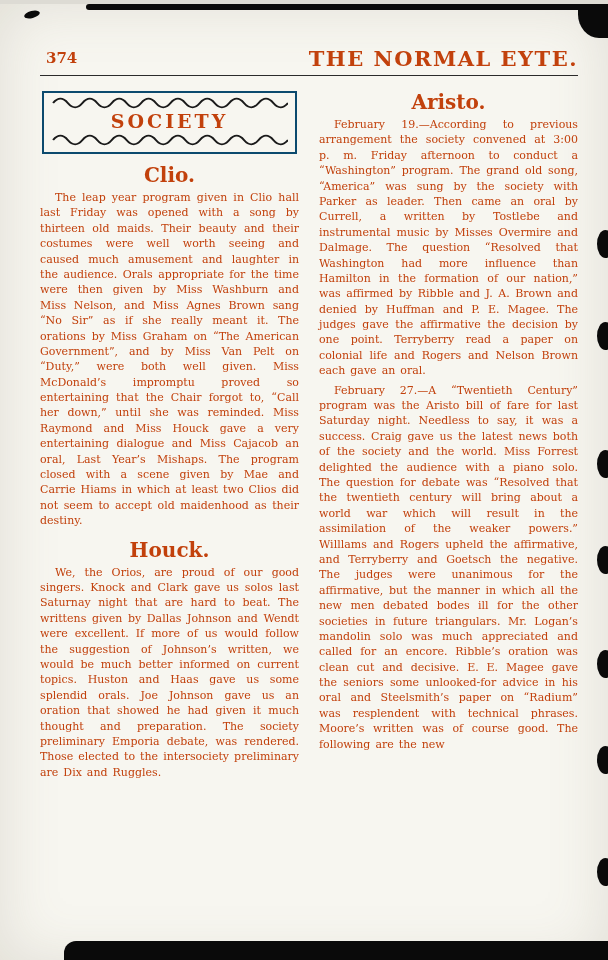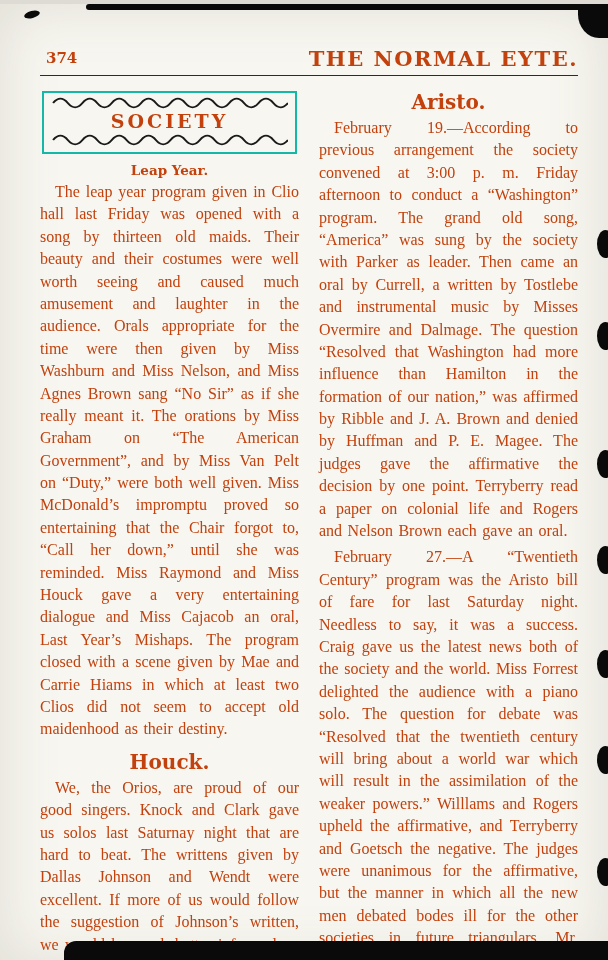--- a/index.html
+++ b/index.html
@@ -20,36 +20,35 @@
   
   .masthead { position: relative; height: 24px; }
   .page-number { position: absolute; left: 6px; top: 3px; font-weight: bold; font-size: 15px; }
   .masthead-title { text-align: right; font-size: 21px; font-weight: bold; letter-spacing: 1.5px; }
   .header-rule { border-top: 1.5px solid #2b2b2b; margin-top: 5px; }
 
   
   .columns { display: flex; gap: 20px; margin-top: 12px; }
   .col { flex: 1; min-width: 0; }
   p.body {
-    font-size: 16px;
+    font-size: 11px;
     line-height: 1.4;
     text-align: justify;
     text-indent: 15px;
     word-spacing: 1.5px;
     margin-top: 2px;
     margin-bottom: 4px;
-    font-family: Liberation Serif, serif;
   }
   h2.section { text-align: center; font-size: 20px; font-weight: bold; margin: 9px 0 3px; }
   h3.subsection { text-align: center; font-size: 13.5px; font-weight: bold; margin: 0 0 3px; }
   .col-right h2.section { margin-top: 2px; }
 
   
   .society-box {
-    border: 2px solid #14b8a6;
+    border: 2px solid #0c4a6e;
     padding: 4px 7px 6px;
     margin: 3px 2px 8px;
     background: #f7f6f0;
   }
   .society-title {
     text-align: center;
     font-weight: bold;
     font-size: 19px;
     letter-spacing: 3px;
     margin: 1px 0 2px;
@@ -92,21 +91,21 @@
         <div class="society-box">
           <svg class="ornament" viewBox="0 0 226 14" preserveAspectRatio="none" aria-hidden="true">
             <path d="M2 7 Q 9 -3 16 7 T 30 7 T 44 7 T 58 7 T 72 7 T 86 7 T 100 7 T 114 7 T 128 7 T 142 7 T 156 7 T 170 7 T 184 7 T 198 7 T 212 7 T 226 7"></path>
           </svg>
           <div class="society-title">SOCIETY</div>
           <svg class="ornament" viewBox="0 0 226 14" preserveAspectRatio="none" aria-hidden="true">
             <path d="M2 7 Q 9 -3 16 7 T 30 7 T 44 7 T 58 7 T 72 7 T 86 7 T 100 7 T 114 7 T 128 7 T 142 7 T 156 7 T 170 7 T 184 7 T 198 7 T 212 7 T 226 7"></path>
           </svg>
         </div>
 
-        <h3 class="subsection">Leap Year.</h3>
+        <h2 class="section">Clio.</h2>
         <p class="body">The leap year program given in Clio hall last Friday was opened with a song by thirteen old maids.  Their beauty and their costumes were well worth seeing and caused much amusement and laughter in the audience.  Orals appropriate for the time were then given by Miss Washburn and Miss Nelson, and Miss Agnes Brown sang “No Sir” as if she really meant it.  The orations by Miss Graham on “The American Government”, and by Miss Van Pelt on “Duty,” were both well given.  Miss McDonald’s impromptu proved so entertaining that the Chair forgot to, “Call her down,” until she was reminded.  Miss Raymond and Miss Houck gave a very entertaining dialogue and Miss Cajacob an oral, Last Year’s Mishaps.  The program closed with a scene given by Mae and Carrie Hiams in which at least two Clios did not seem to accept old maidenhood as their destiny.</p>
 
         <h2 class="section">Houck.</h2>
         <p class="body">We, the Orios, are proud of our good singers.  Knock and Clark gave us solos last Saturnay night that are hard to beat.  The writtens given by Dallas Johnson and Wendt were excellent.  If more of us would follow the suggestion of Johnson’s written, we would be much better informed on current topics.  Huston and Haas gave us some splendid orals.  Joe Johnson gave us an oration that showed he had given it much thought and preparation.  The society preliminary Emporia debate, was rendered.  Those elected to the intersociety preliminary are Dix and Ruggles.</p>
 
       </div>
 
       <div class="col col-right">
 
         <h2 class="section">Aristo.</h2>

